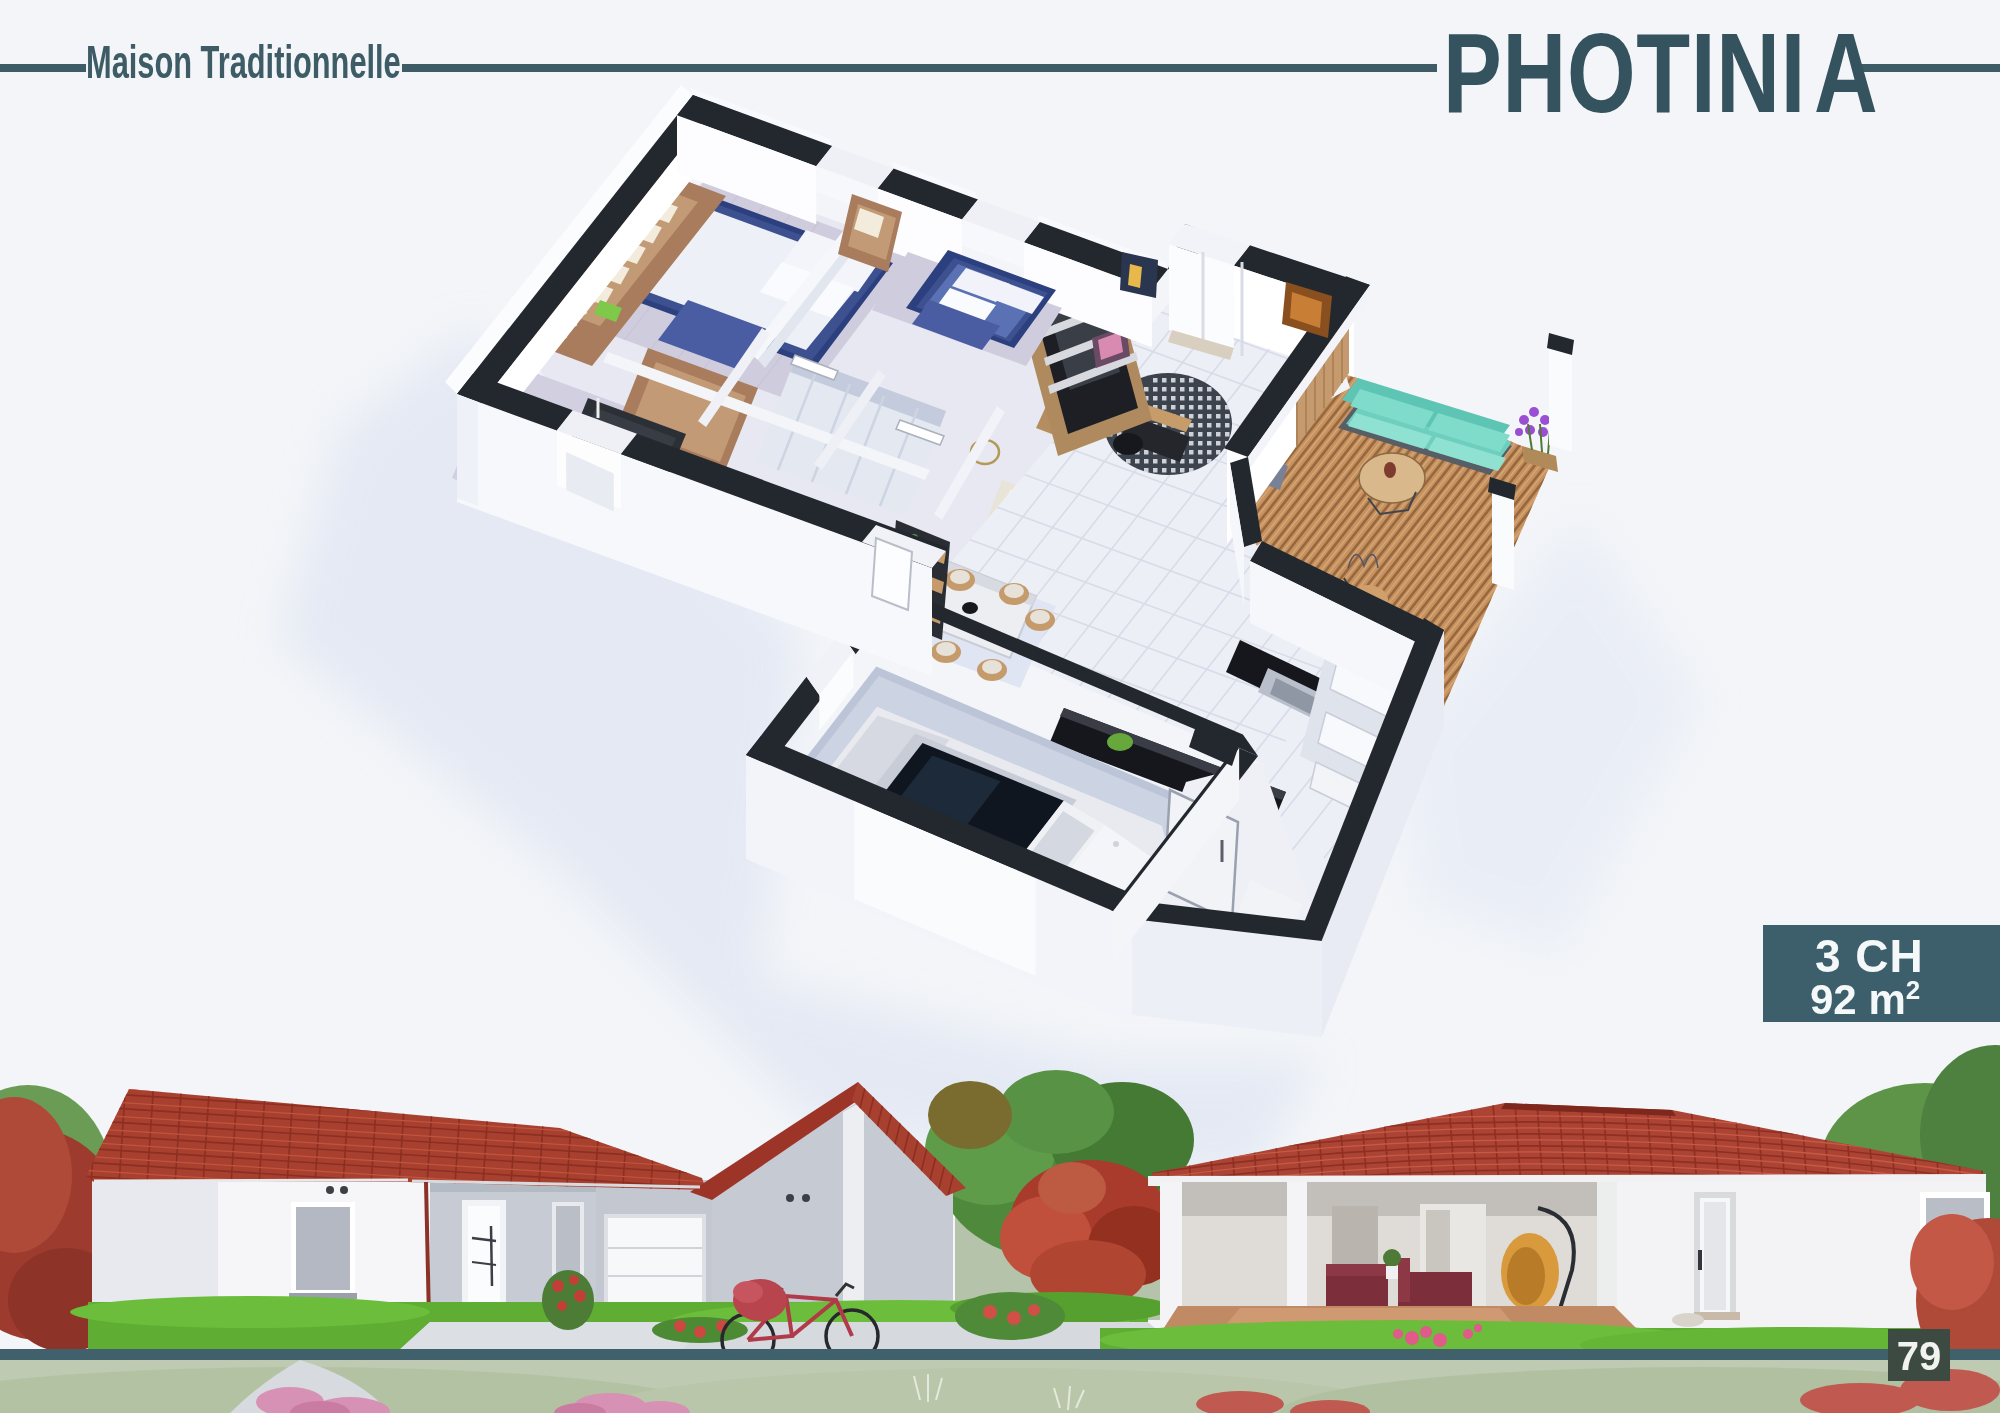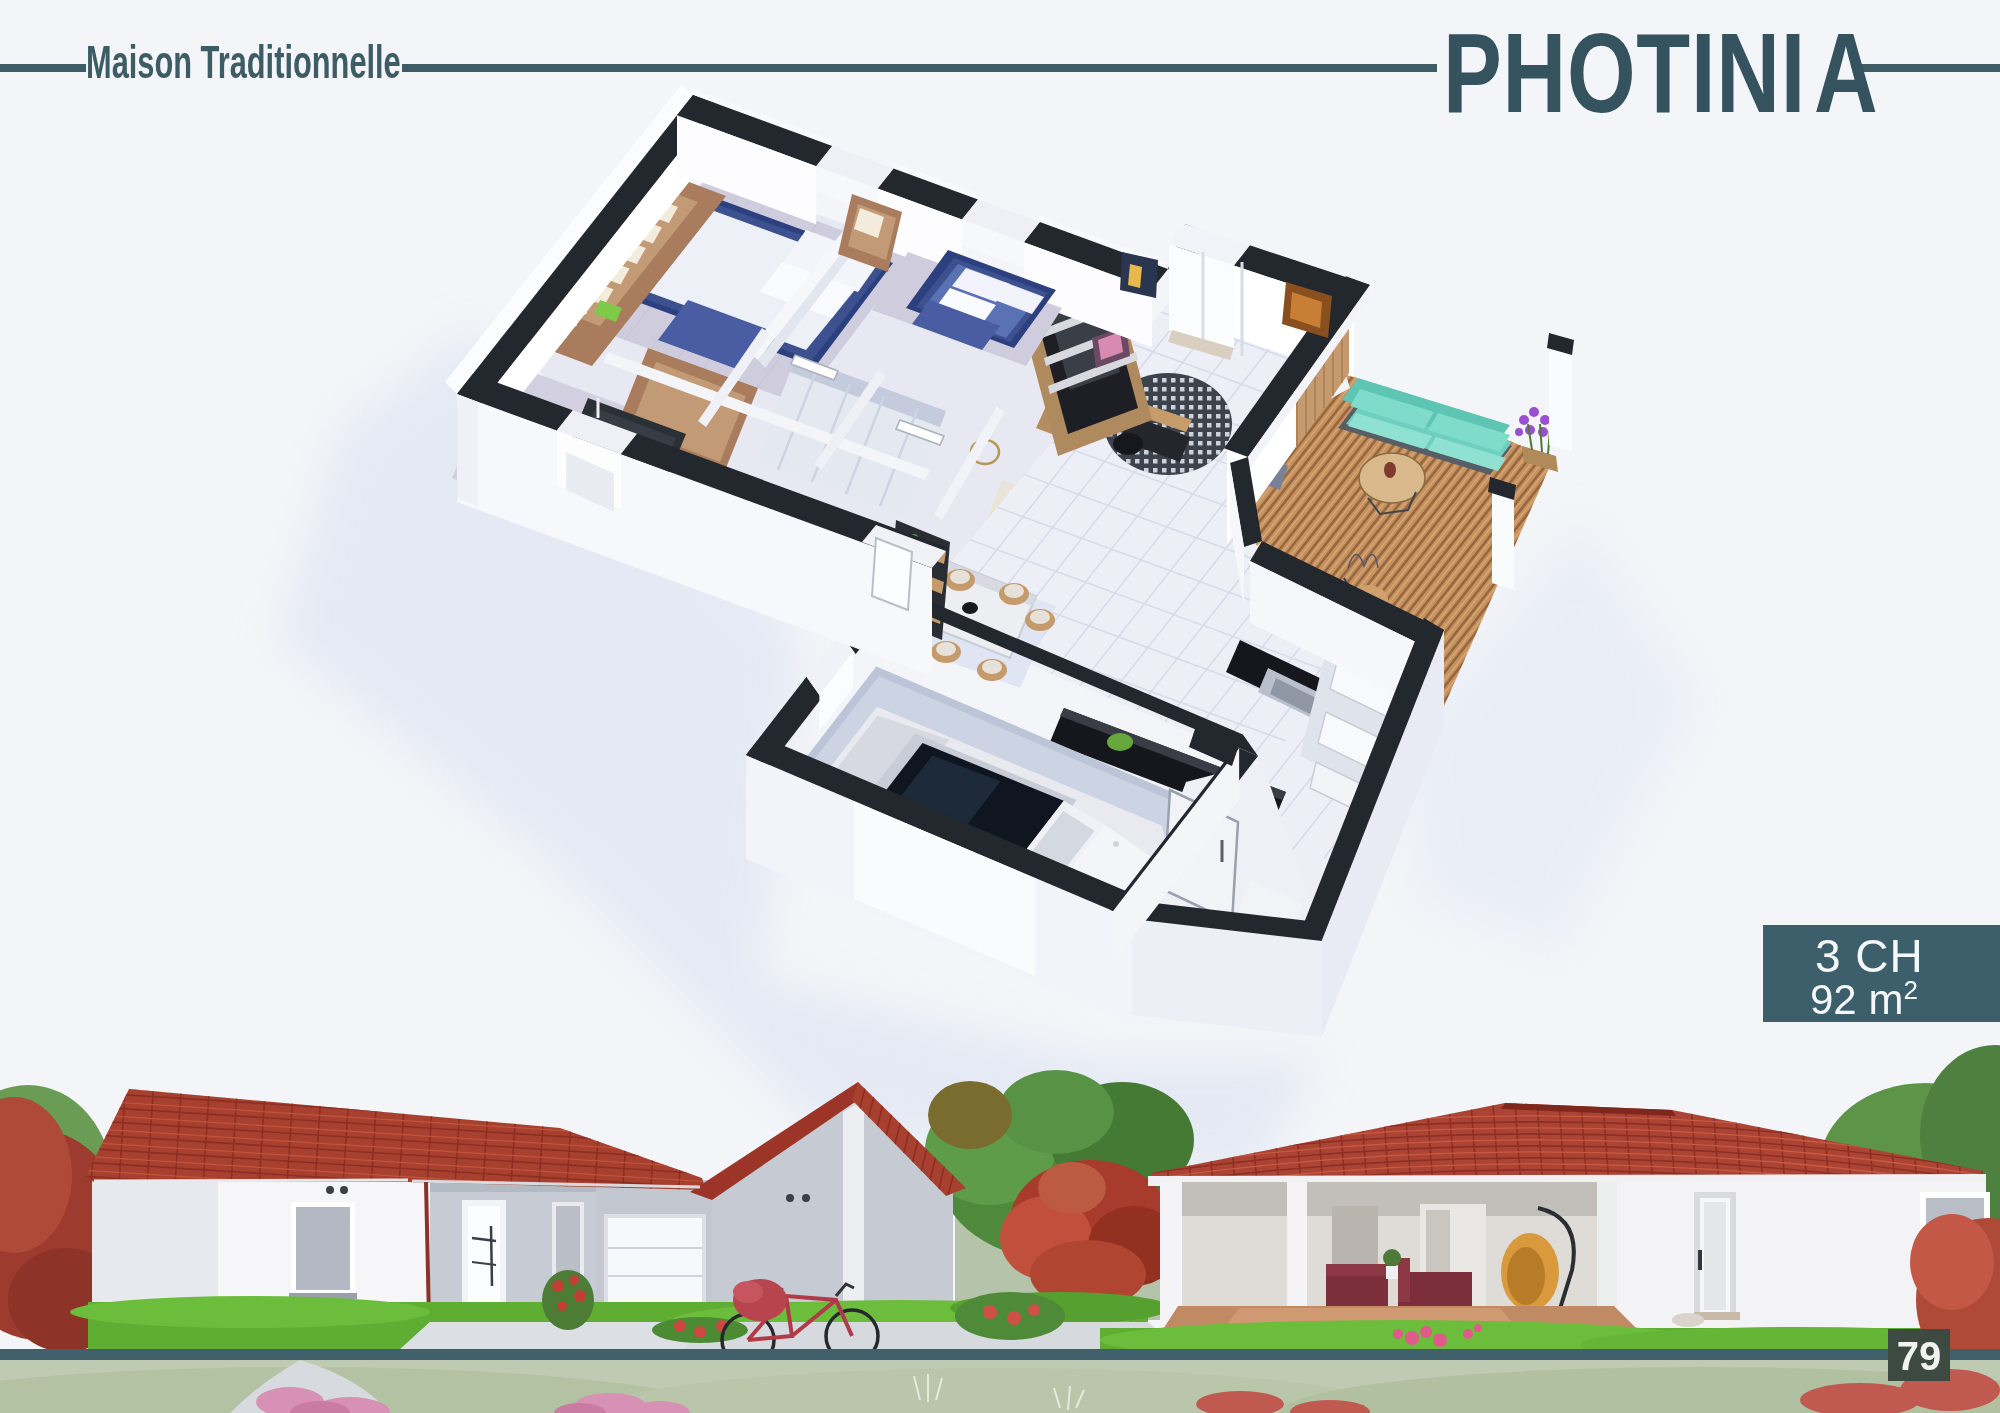--- a/index.html
+++ b/index.html
@@ -1,18 +1,18 @@
 <!DOCTYPE html>
 <html><head><meta charset="utf-8">
 <style>
 html,body{margin:0;padding:0;width:2000px;height:1413px;overflow:hidden;background:#f3f5f8;font-family:"Liberation Sans",sans-serif;}
 .hline{position:absolute;background:#3d5c66;height:8px;}
 #title1{position:absolute;left:86px;top:34px;font-size:47px;font-weight:bold;color:#3d5c66;transform:scaleX(0.655);transform-origin:left;letter-spacing:0px;white-space:nowrap;}
 #title2{position:absolute;left:1443px;top:8px;font-size:113px;font-weight:bold;color:#35535f;transform:scaleX(0.78);transform-origin:left;letter-spacing:1px;white-space:nowrap;}
-#chbox{position:absolute;left:1763px;top:925px;width:237px;height:97px;background:#3d5f6b;color:#f5f8f9;font-weight:normal;}
+#chbox{position:absolute;left:1763px;top:925px;width:237px;height:97px;background:#3d5f6b;color:#f5f8f9;font-weight:bold;}
 #chbox .l1{position:absolute;left:52px;top:4px;font-size:46px;letter-spacing:1px;}
 #chbox .l2{position:absolute;left:47px;top:50px;font-size:42px;}
 #chbox sup{font-size:26px;}
 </style></head>
 <body>
 
 <div class="hline" style="left:0;top:64px;width:86px;"></div>
 
 <div class="hline" style="left:402px;top:64px;width:1035px;"></div>
 

